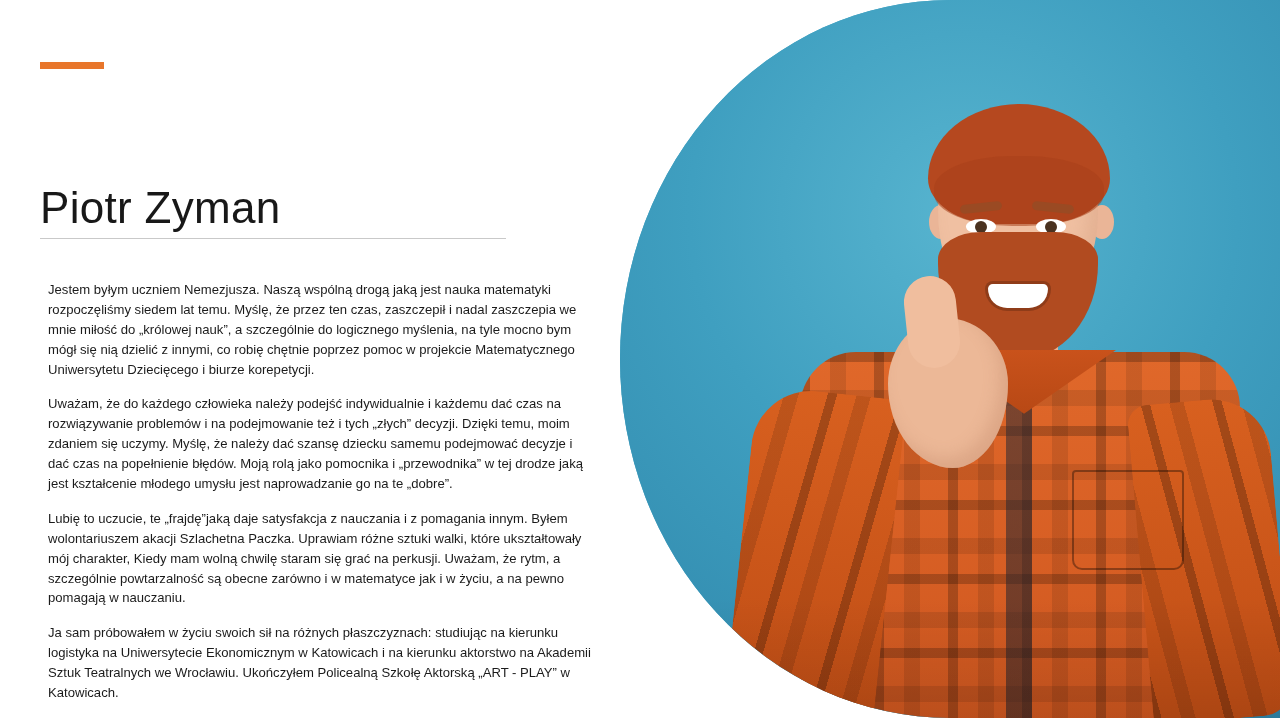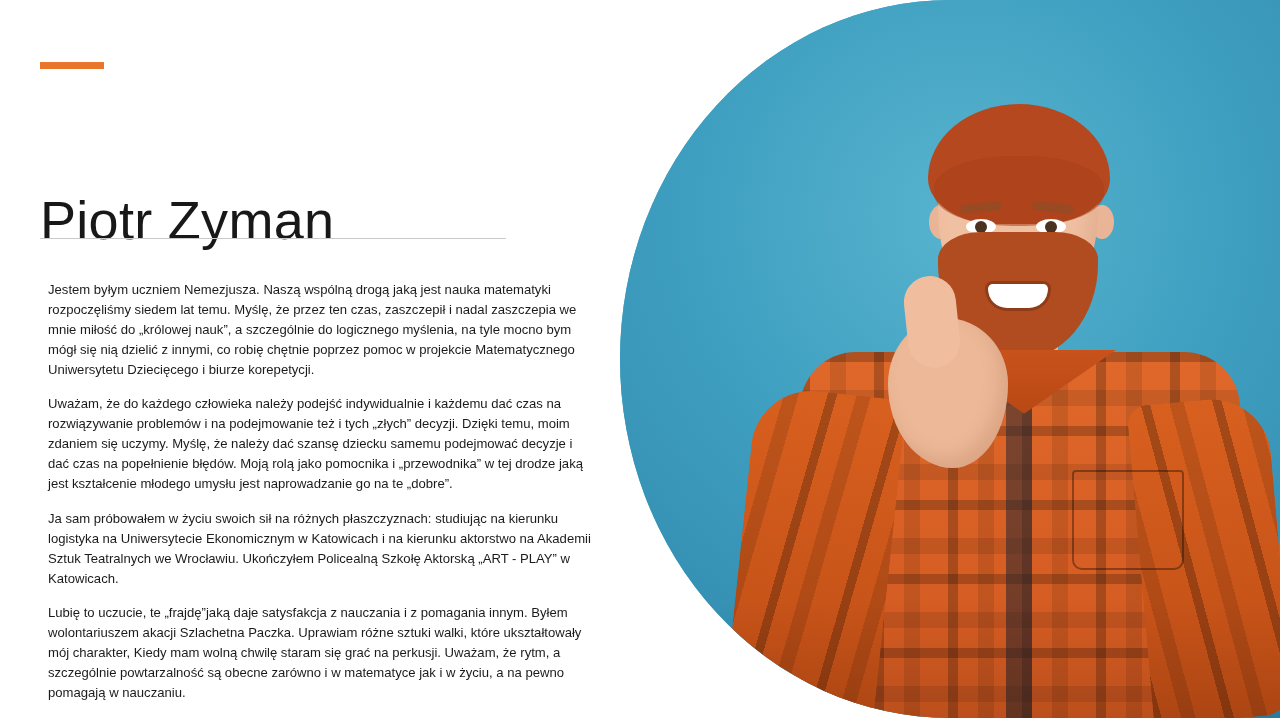--- a/index.html
+++ b/index.html
@@ -35,21 +35,21 @@
     left: 40px;
     top: 62px;
     width: 64px;
     height: 7px;
     background: #e8762b;
   }
   .title {
     position: absolute;
     left: 40px;
     top: 155px;
-    font-size: 54px;
+    font-size: 44px;
     font-weight: 400;
     letter-spacing: 0.3px;
     color: #181818;
     line-height: 1.1;
   }
   .divider {
     position: absolute;
     left: 40px;
     top: 238px;
     width: 466px;
@@ -325,22 +325,22 @@
 
     <div class="accent-bar"></div>
 
     <h1 class="title">Piotr Zyman</h1>
 
     <div class="divider"></div>
 
     <div class="body-text">
       <p>Jestem byłym uczniem Nemezjusza. Naszą wspólną drogą jaką jest nauka matematyki rozpoczęliśmy siedem lat temu. Myślę, że przez ten czas, zaszczepił i nadal zaszczepia we mnie miłość do „królowej nauk”, a szczególnie do logicznego myślenia, na tyle mocno bym mógł się nią dzielić z innymi, co robię chętnie poprzez pomoc w projekcie Matematycznego Uniwersytetu Dziecięcego i biurze korepetycji.</p>
       <p>Uważam, że do każdego człowieka należy podejść indywidualnie i każdemu dać czas na rozwiązywanie problemów i na podejmowanie też i tych „złych” decyzji. Dzięki temu, moim zdaniem się uczymy. Myślę, że należy dać szansę dziecku samemu podejmować decyzje i dać czas na popełnienie błędów. Moją rolą jako pomocnika i „przewodnika” w tej drodze jaką jest kształcenie młodego umysłu jest naprowadzanie go na te „dobre”.</p>
+      <p>Lubię to uczucie, te „frajdę”jaką daje satysfakcja z nauczania i z pomagania innym. Byłem wolontariuszem akacji Szlachetna Paczka. Uprawiam różne sztuki walki, które ukształtowały mój charakter, Kiedy mam wolną chwilę staram się grać na perkusji. Uważam, że rytm, a szczególnie powtarzalność są obecne zarówno i w matematyce jak i w życiu, a na pewno pomagają w nauczaniu.</p>
       <p>Ja sam próbowałem w życiu swoich sił na różnych płaszczyznach: studiując na kierunku logistyka na Uniwersytecie Ekonomicznym w Katowicach i na kierunku aktorstwo na Akademii Sztuk Teatralnych we Wrocławiu. Ukończyłem Policealną Szkołę Aktorską „ART - PLAY” w Katowicach.</p>
-      <p>Lubię to uczucie, te „frajdę”jaką daje satysfakcja z nauczania i z pomagania innym. Byłem wolontariuszem akacji Szlachetna Paczka. Uprawiam różne sztuki walki, które ukształtowały mój charakter, Kiedy mam wolną chwilę staram się grać na perkusji. Uważam, że rytm, a szczególnie powtarzalność są obecne zarówno i w matematyce jak i w życiu, a na pewno pomagają w nauczaniu.</p>
       <p>Do zobaczenia na zajęciach! :)</p>
     </div>
 
   </div>
 
   <div class="photo-panel">
     <div class="photo-shape">
       <div class="backdrop"></div>
 
       <div class="person">

